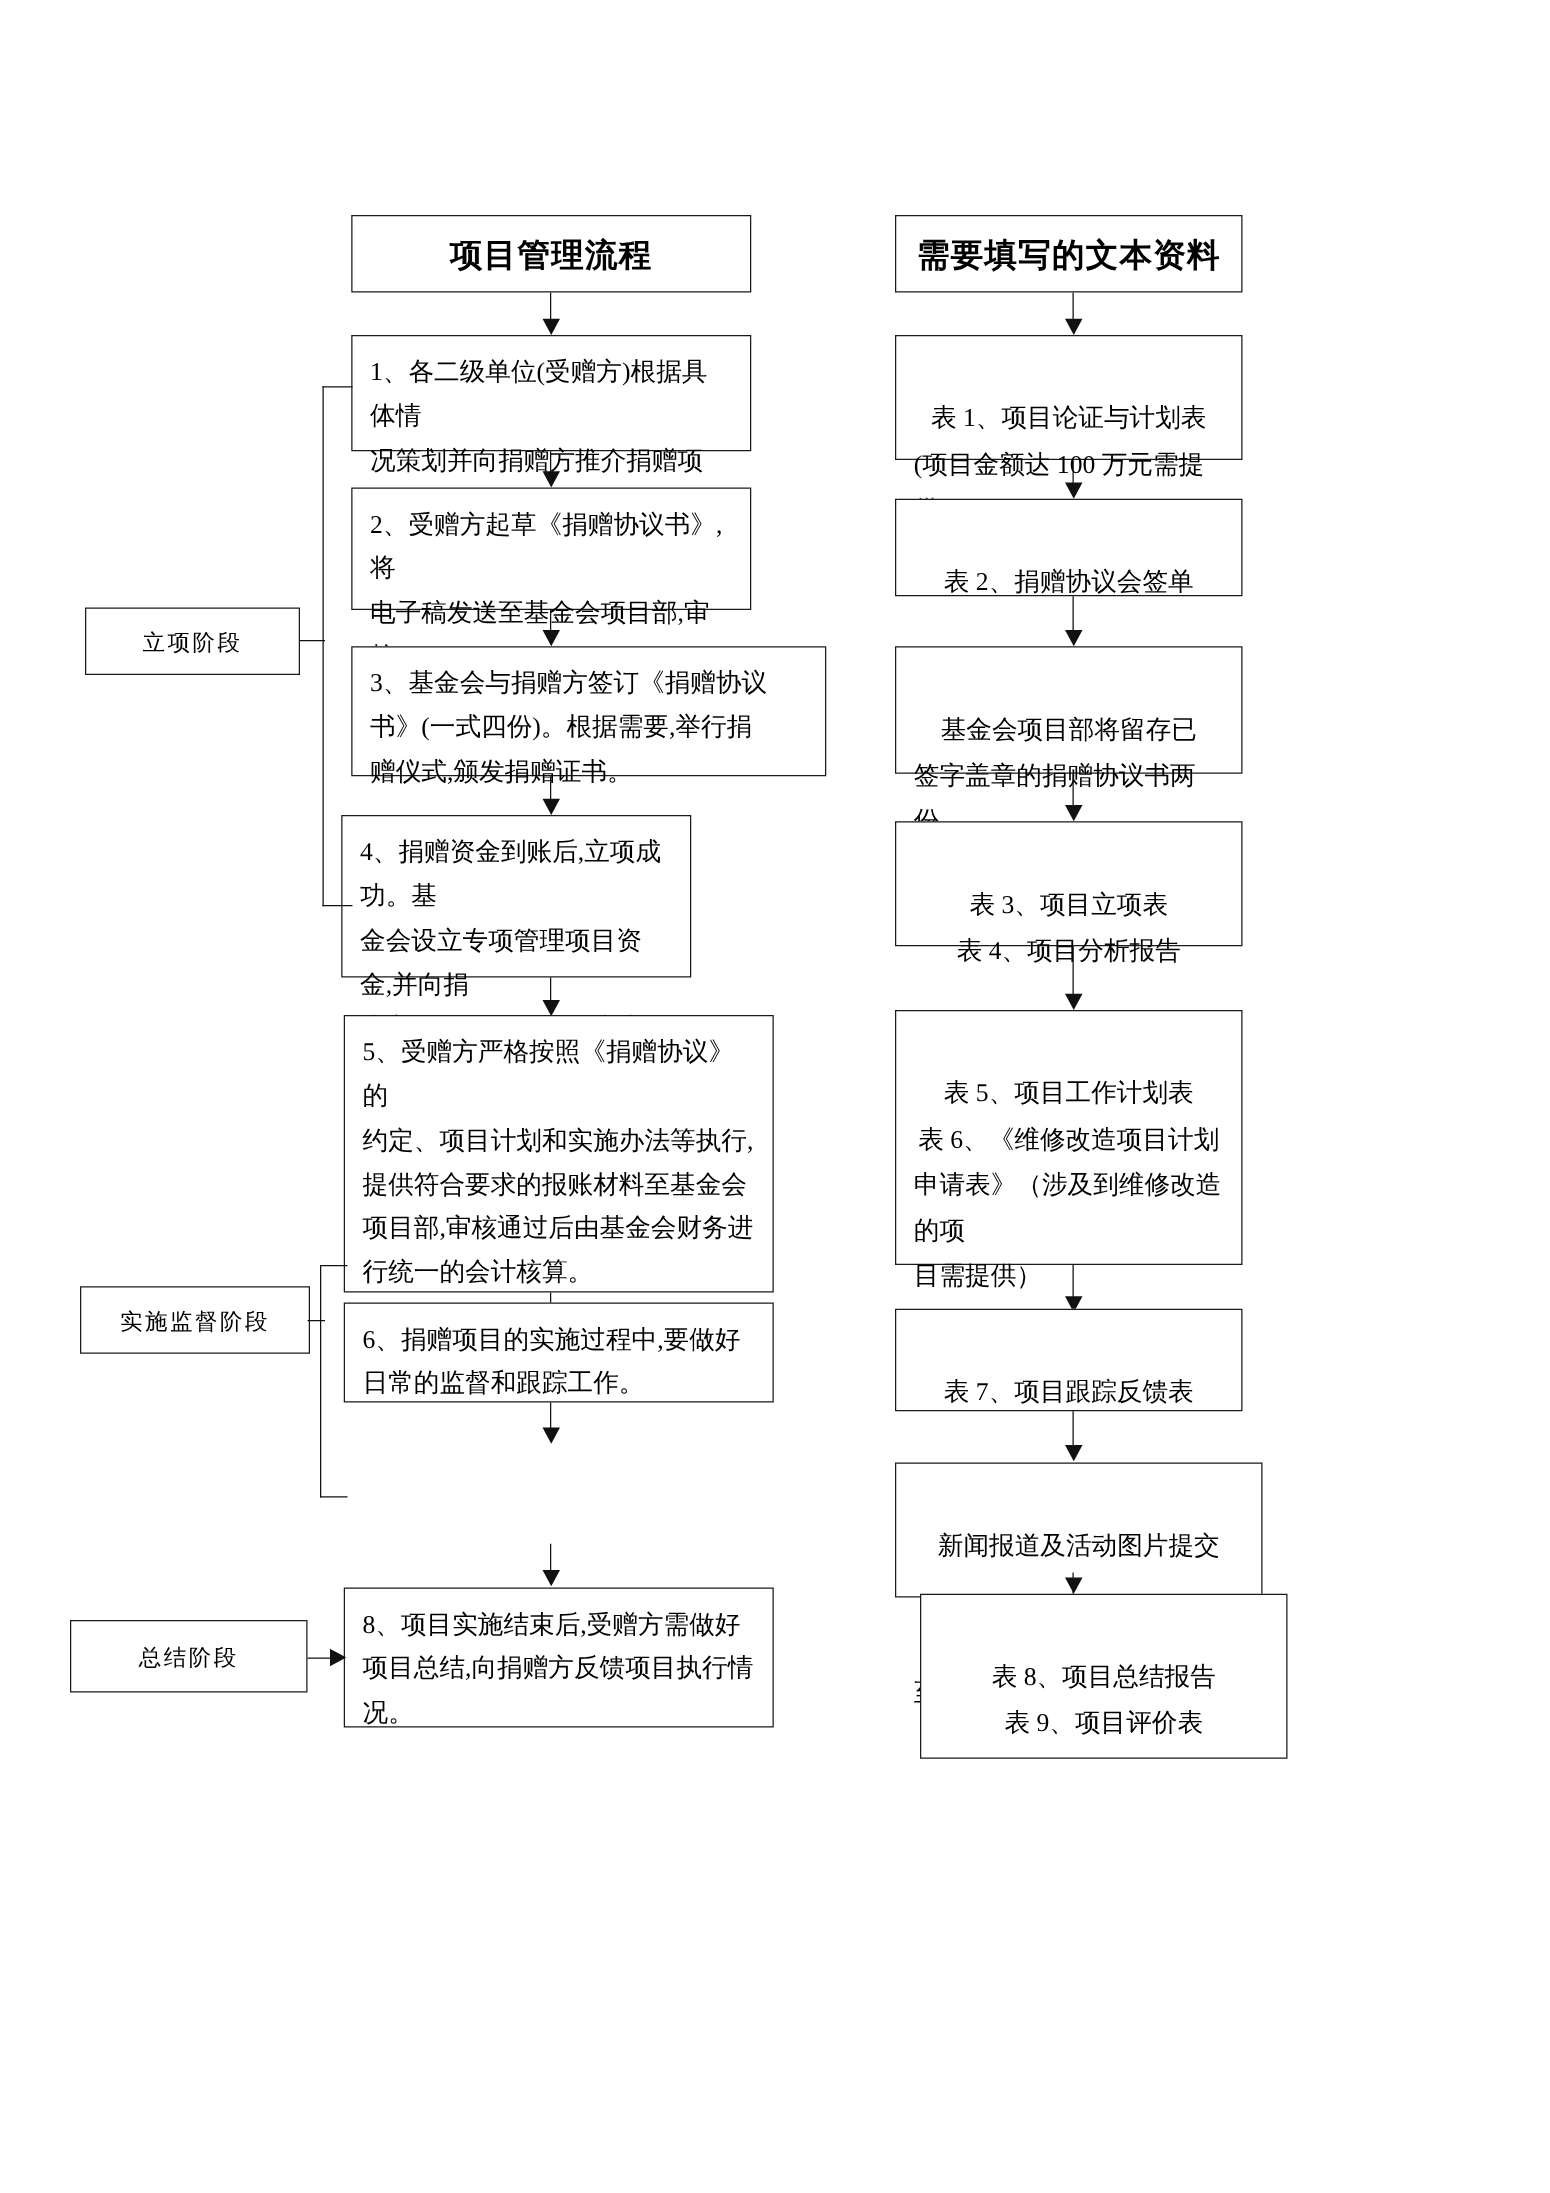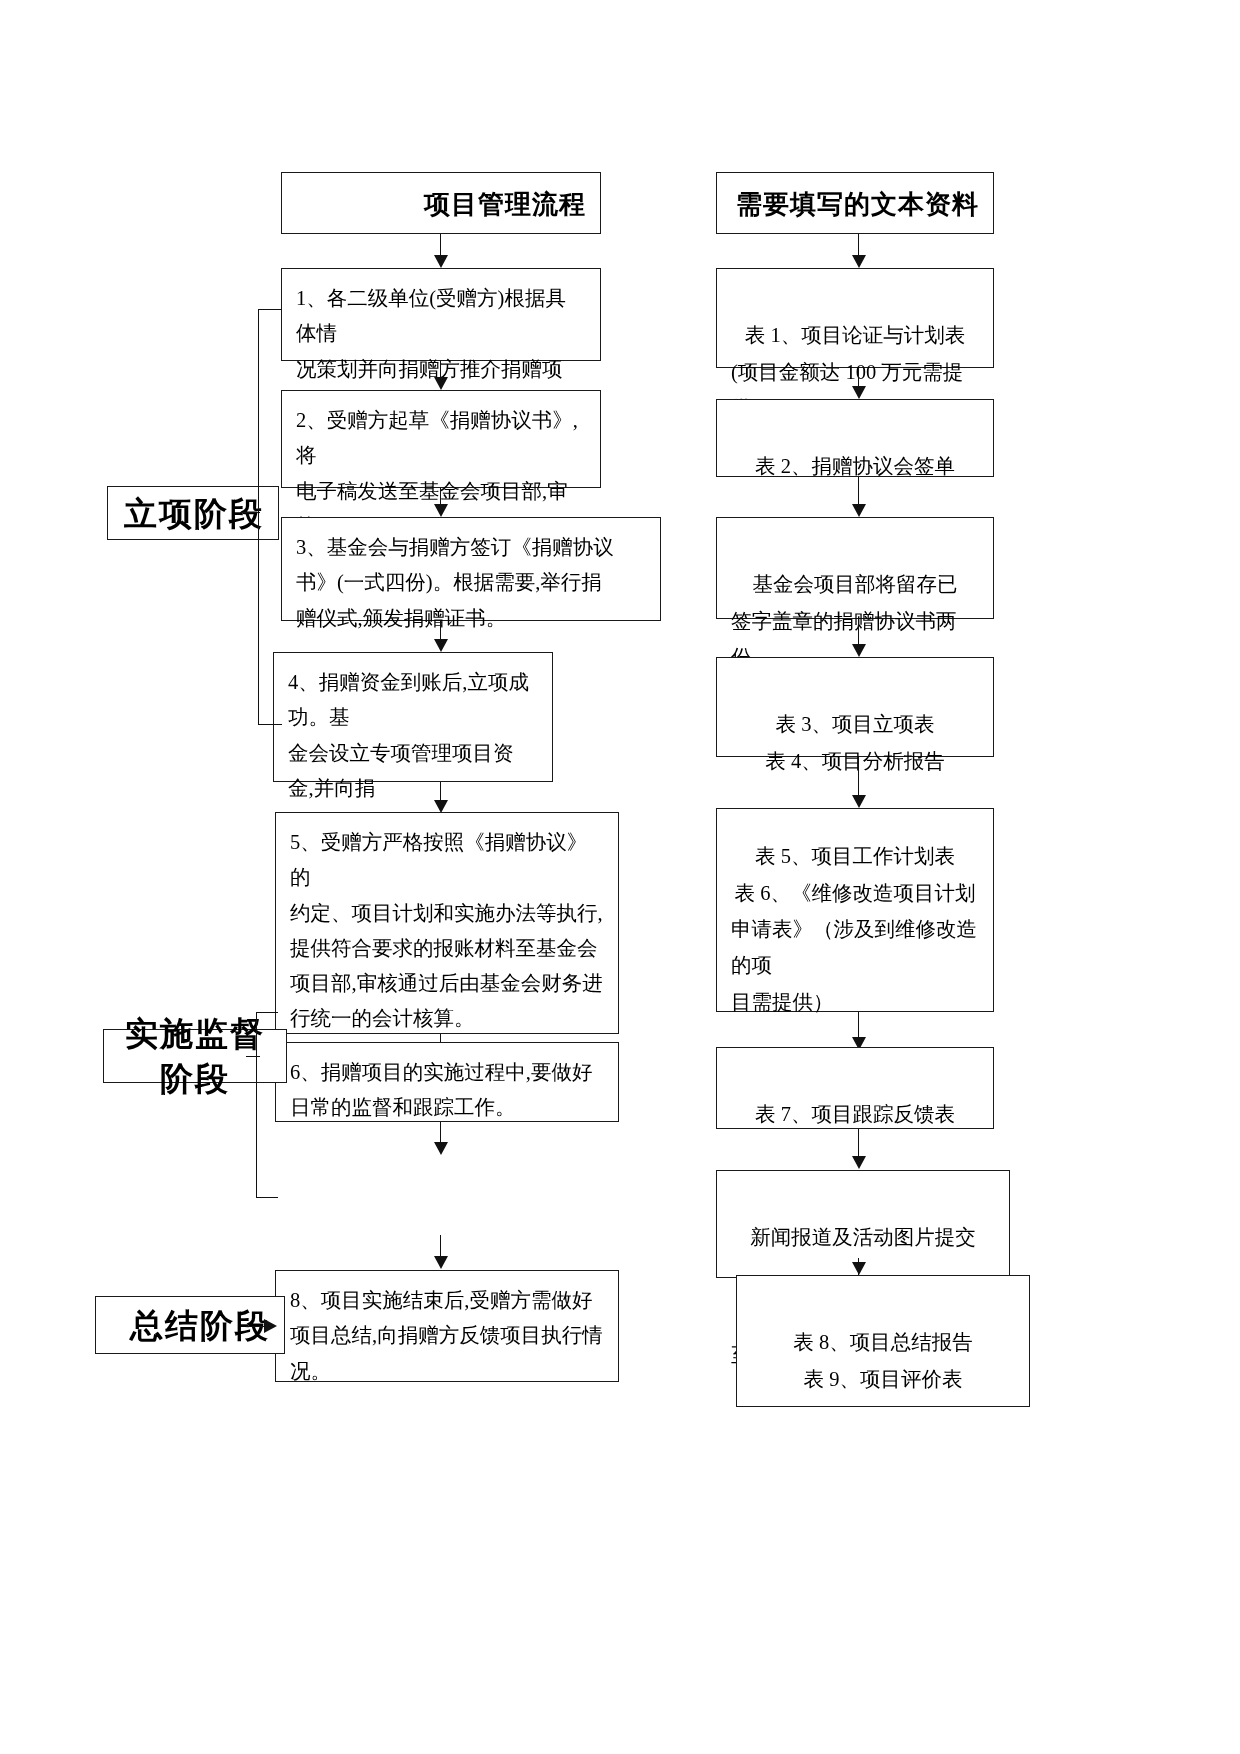--- a/index.html
+++ b/index.html
@@ -30,39 +30,38 @@
     border: 1.6px solid #1a1a1a;
     background: #ffffff;
     display: flex;
     flex-direction: column;
     justify-content: flex-start;
     padding: 12px 14px 10px 14px;
   }
 
   .box.center {
     justify-content: center;
-    align-items: flex-end;
+    align-items: center;
     text-align: center;
   }
 
   
   .header-box {
     font-family: "Liberation Sans", "DejaVu Sans", sans-serif;
     font-weight: bold;
     font-size: 26px;
     letter-spacing: 1px;
   }
 
   
   .stage-box {
     font-family: "Liberation Sans", "DejaVu Sans", sans-serif;
-    font-weight: bold;
-    font-size: 33px;
+    font-weight: normal;
+    font-size: 18px;
     letter-spacing: 2px;
-    margin-left: 39px;
   }
 
   
   .body-text {
     font-size: 20.5px;
     line-height: 1.72;
     white-space: pre-line;
     text-align: left;
     width: 100%;
   }
@@ -244,21 +243,21 @@
 
   <div class="box" style="left:716px; top:657px; width:278px; height:100px;">
     <div class="doc-text">
       <span class="lead">表 3、项目立项表
  表 4、项目分析报告</span>
     </div>
   </div>
   <div class="vline" style="left:858px; top:757px; height:42px;"></div>
   <div class="arrow-down" style="left:852px; top:795px;"></div>
 
-  <div class="box" style="left:716px; top:808px; width:278px; height:204px;justify-content:center;">
+  <div class="box" style="left:716px; top:808px; width:278px; height:204px;">
     <div class="doc-text">
       <span class="lead">表 5、项目工作计划表
  表 6、《维修改造项目计划</span><span>申请表》（涉及到维修改造的项
 目需提供）</span>
     </div>
   </div>
   <div class="vline" style="left:858px; top:1012px; height:30px;"></div>
   <div class="arrow-down" style="left:852px; top:1037px;"></div>
 
   <div class="box" style="left:716px; top:1047px; width:278px; height:82px;">

